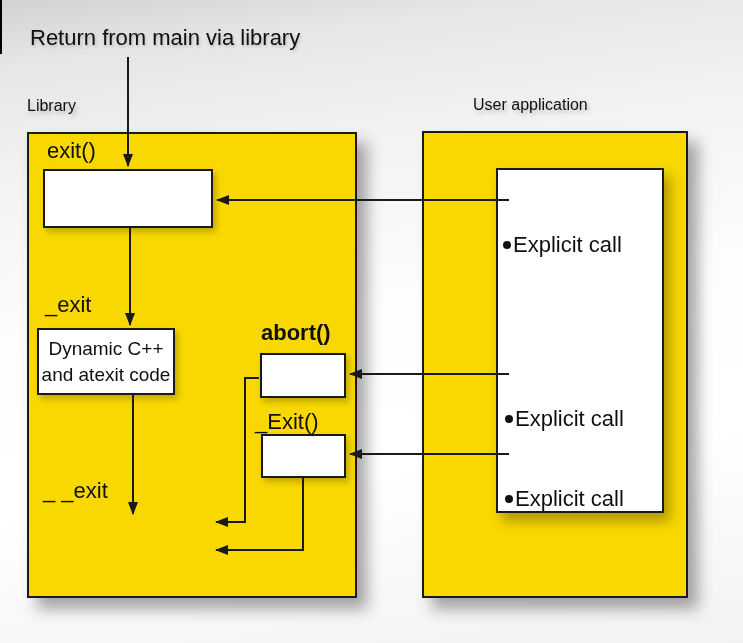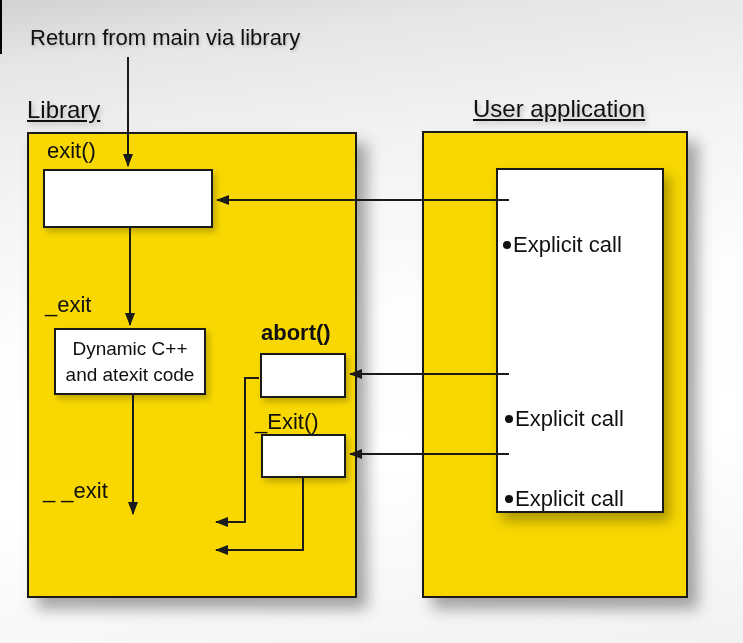--- a/index.html
+++ b/index.html
@@ -15,23 +15,22 @@
     position:absolute;left:0;top:0;width:2px;height:54px;background:#000;
   }
   .annotation{
     position:absolute;left:30px;top:26px;
     font-size:22px;line-height:1.1;
     text-shadow:1px 2px 3px rgba(0,0,0,0.18);
     text-align:center;
   }
   .panel-title{
     position:absolute;
-    font-size:24px;line-height:1.1;
+    font-size:16px;line-height:1.1;
     text-shadow:2px 3px 4px rgba(0,0,0,0.22);
-    text-decoration:underline;
   }
   .panel-title.library{left:27px;top:97px;}
   .panel-title.userapp{left:473px;top:96px;}
   .panel{
     position:absolute;
     background:var(--panel-yellow,#F8D800);
     border:2px solid #1a1a1a;
     box-shadow:10px 11px 14px rgba(60,60,60,0.45);
     box-sizing:border-box;
     z-index:1;
@@ -43,21 +42,21 @@
     background:#fff;
     border:2px solid #1a1a1a;
     box-sizing:border-box;
     z-index:2;
     display:flex;flex-direction:column;align-items:center;justify-content:center;
     text-align:center;
     font-size:19px;line-height:1.32;
   }
   .wbox.small-shadow{box-shadow:3px 4px 6px rgba(0,0,0,0.22);}
   .box-exit{left:43px;top:169px;width:170px;height:59px;}
-  .box-dynamic{left:54px;top:328px;width:152px;height:67px;}
+  .box-dynamic{left:37px;top:328px;width:138px;height:67px;}
   .box-abort{left:260px;top:353px;width:86px;height:45px;}
   .box-exit2{left:261px;top:434px;width:85px;height:44px;}
   .box-terminates{left:45px;top:517px;width:166px;height:62px;}
   .box-usercode{
     left:496px;top:168px;width:168px;height:345px;
     box-shadow:6px 8px 12px rgba(0,0,0,0.3);
     display:block;
   }
   .flowlabel{
     position:absolute;

